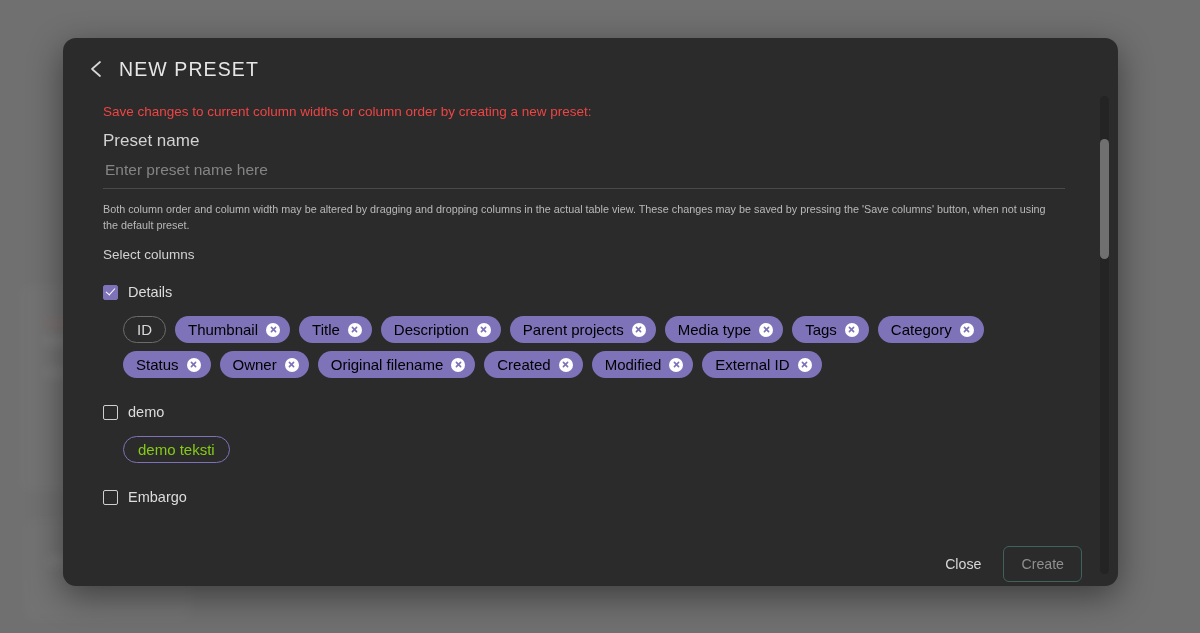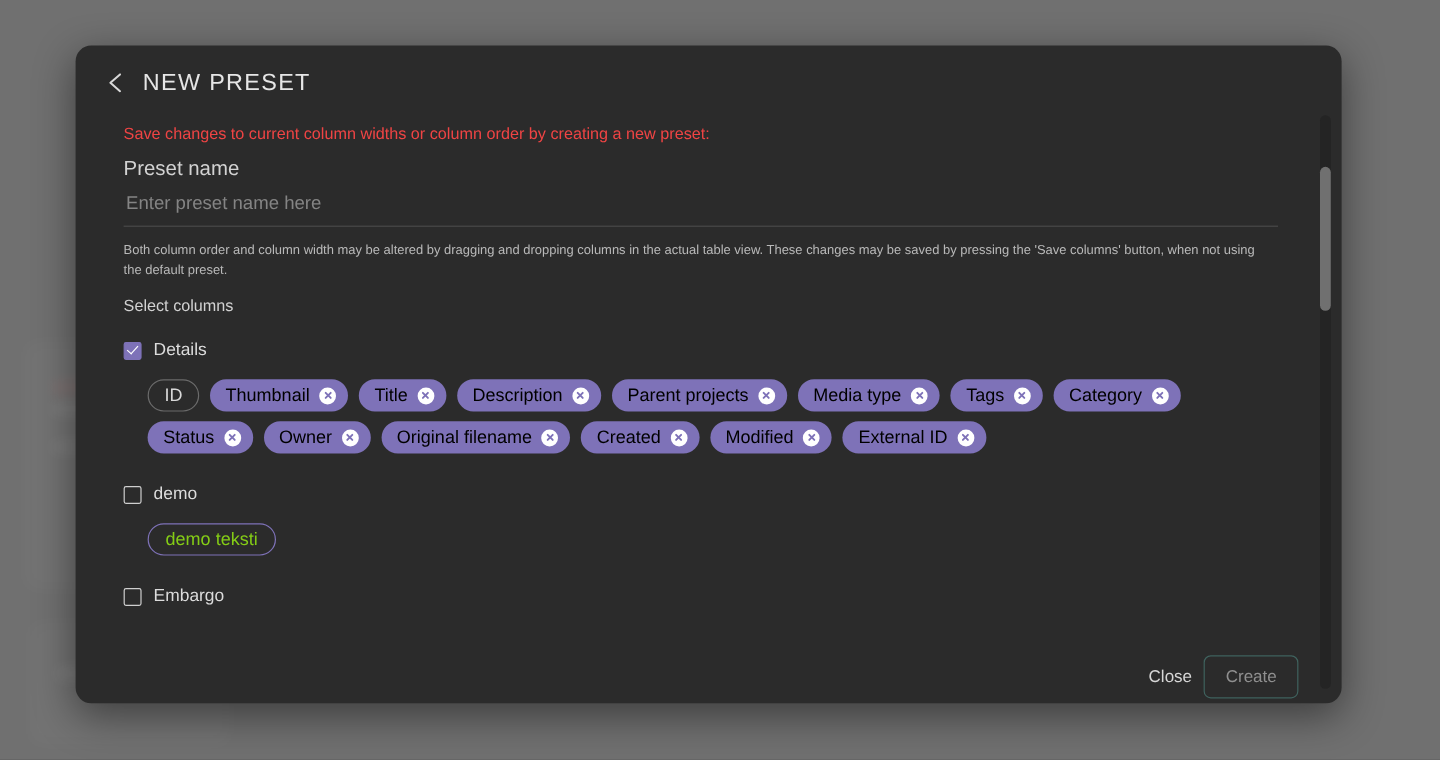--- a/index.html
+++ b/index.html
@@ -240,21 +240,21 @@
   #footer {
     position: absolute;
     left: 0;
     bottom: 0;
     width: 1055px;
     height: 44px;
     display: flex;
     align-items: center;
     justify-content: flex-end;
     padding-right: 36px;
-    gap: 0;
+    gap: 12px;
   }
   #close-btn {
     background: transparent;
     border: none;
     color: #d6d6d6;
     font-family: "Liberation Sans", sans-serif;
     font-size: 14.2px;
     padding: 8px 10px;
     cursor: pointer;
   }

